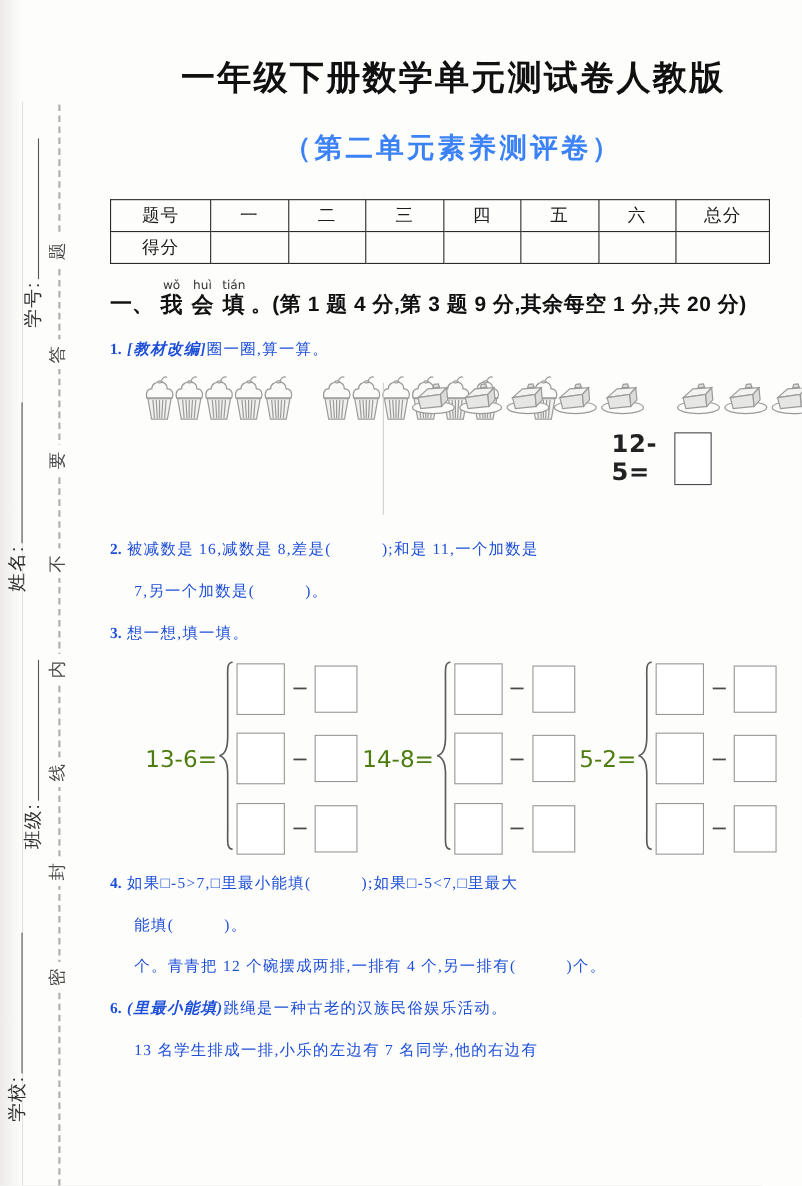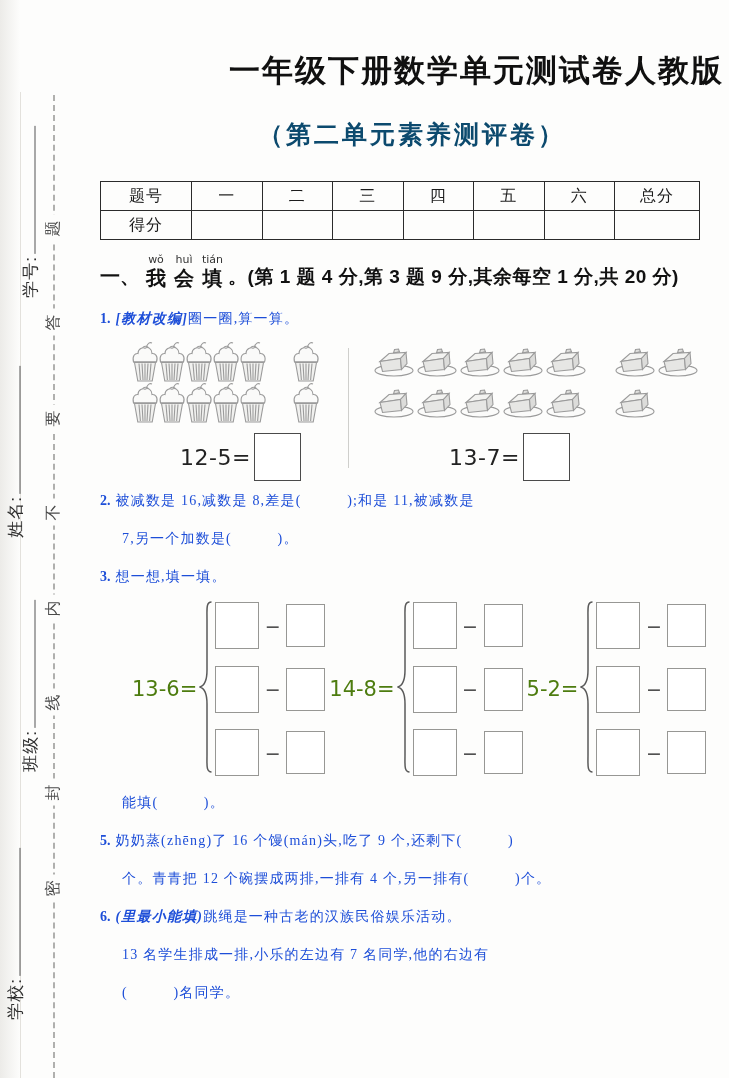--- a/index.html
+++ b/index.html
@@ -13,22 +13,22 @@
   .seal-line{position:absolute;left:53px;top:95px;bottom:0;border-left:2px dashed #b0b0ae;}
   .seal-char{position:absolute;left:53px;transform:translate(-50%,-50%) rotate(-90deg);
         background:#fdfdfc;padding:2px 5px;font-size:16px;color:#4a4a4a;letter-spacing:1px;}
   .margin-label{position:absolute;white-space:nowrap;transform:translate(-50%,-50%) rotate(-90deg);
         font-size:17px;color:#2e2e2e;letter-spacing:1px;}
   .blank-line{display:inline-block;width:128px;border-bottom:1.6px solid #555;height:14px;
         margin-left:2px;}
 
   
   .content{position:absolute;left:100px;top:0;width:624px;}
-  .title{margin:50px 0 12px;text-align:right;font-size:31px;font-weight:700;letter-spacing:2px;color:#101010;}
-  .subtitle{margin:26px 0 0;text-align:center;font-size:25px;font-weight:700;letter-spacing:3px;color:#0c4a6e;}
+  .title{margin:50px 0 12px;text-align:center;font-size:31px;font-weight:700;letter-spacing:2px;color:#101010;}
+  .subtitle{margin:26px 0 0;text-align:center;font-size:25px;font-weight:700;letter-spacing:3px;color:#3b82f6;}
 
   
   .score-table{margin-top:30px;border-collapse:collapse;width:600px;table-layout:fixed;}
   .score-table td{border:1.6px solid #2b2b2b;height:28px;text-align:center;
         font-size:16px;letter-spacing:1px;padding:0;}
   .score-table td.c0{width:90px;}
   .score-table td.c7{width:84px;}
 
   
   .section-head{margin-top:12px;display:flex;align-items:flex-end;white-space:nowrap;
@@ -44,21 +44,21 @@
   .question{margin-top:0;}
   .qline{line-height:38px;white-space:nowrap;font-size:14px;letter-spacing:1.2px;
         font-family:"Liberation Serif",serif;color:#1d4ed8;}
   .qline.indent{padding-left:22px;}
   .qnum{font-weight:700;font-family:"Liberation Serif",serif;margin-right:5px;letter-spacing:0;}
   .qtag{font-weight:700;font-style:italic;}
   .q-header{margin-top:10px;}
 
   
   .q1-figure{display:flex;margin-top:4px;height:140px;}
-  .q1-panel{display:flex;flex-direction:column;}
+  .q1-panel{display:flex;flex-direction:row;font-weight:bold;}
   .q1-left{width:248px;padding-left:28px;box-sizing:border-box;}
   .q1-divider{border-left:1.5px solid #cfcfcc;margin:6px 0 14px 0;}
   .q1-right{flex:1;padding-left:24px;}
   .icon-row{display:flex;align-items:flex-end;}
   .q1-left .icon-row{height:41px;}
   .q1-right .icon-row{height:36px;margin-bottom:5px;}
   .icon-cluster{display:flex;}
   .icon-cluster + .icon-cluster{margin-left:26px;}
   .q1-left .icon-cluster > svg{margin-right:-7px;}
   .q1-right .icon-cluster > svg{margin-right:1px;}
@@ -393,21 +393,21 @@
             </div>
             <div class="eq-line">
               <span class="eq-text">13-7=</span>
               <div class="abox"></div>
             </div>
           </div>
         </div>
     </div>
 
     <div class="question">
-      <div class="qline"><span class="qnum">2.</span><span>被减数是 16,减数是 8,差是(　　　);和是 11,被减数是</span></div>
+      <div class="qline"><span class="qnum">2.</span><span>被减数是 16,减数是 8,差是(　　　);和是 11,一个加数是</span></div>
       <div class="qline indent"><span>7,另一个加数是(　　　)。</span></div>
     </div>
 
     <div class="question">
       <div class="qline"><span class="qnum">3.</span><span>想一想,填一填。</span></div>
       <div class="q3-figure" id="q3-figure">
           <div class="q3-group">
             <span class="q3-eq">13-6=</span>
             <span class="q3-brace"><svg width="15" height="174" viewBox="0 0 15 174" fill="none" stroke="#5a5a5a" stroke-width="1.5">
     <path d="M13.5 2 C8 2 9 9 9 19 L9 70 C9 81 6 86 1.5 87 C6 88 9 93 9 104 L9 155 C9 165 8 172 13.5 172"></path>
@@ -473,27 +473,26 @@
                 <div class="b1"></div>
                 <span class="minus">−</span>
                 <div class="b2"></div>
               </div>
             </div>
           </div>
         </div>
     </div>
 
     <div class="question">
+      <div class="qline"><span class="qnum">4.</span><span>如果□-5&gt;7,□里最小能填(　　　);如果□-5&lt;7,□里最大</span></div>
       <div class="qline indent"><span>能填(　　　)。</span></div>
     </div>
 
     <div class="question">
-      <div class="qline"><span class="qnum">5.</span><span>奶奶蒸(zhēng)了 16 个馒(mán)头,吃了 9 个,还剩下(　　　)</span></div>
       <div class="qline indent"><span>个。青青把 12 个碗摆成两排,一排有 4 个,另一排有(　　　)个。</span></div>
     </div>
 
     <div class="question">
       <div class="qline"><span class="qnum">6.</span><span class="qtag">(里最小能填)</span><span>跳绳是一种古老的汉族民俗娱乐活动。</span></div>
       <div class="qline indent"><span>13 名学生排成一排,小乐的左边有 7 名同学,他的右边有</span></div>
-      <div class="qline indent"><span>(　　　)名同学。</span></div>
     </div>
   </div>
 </div>
 
 </body></html>

